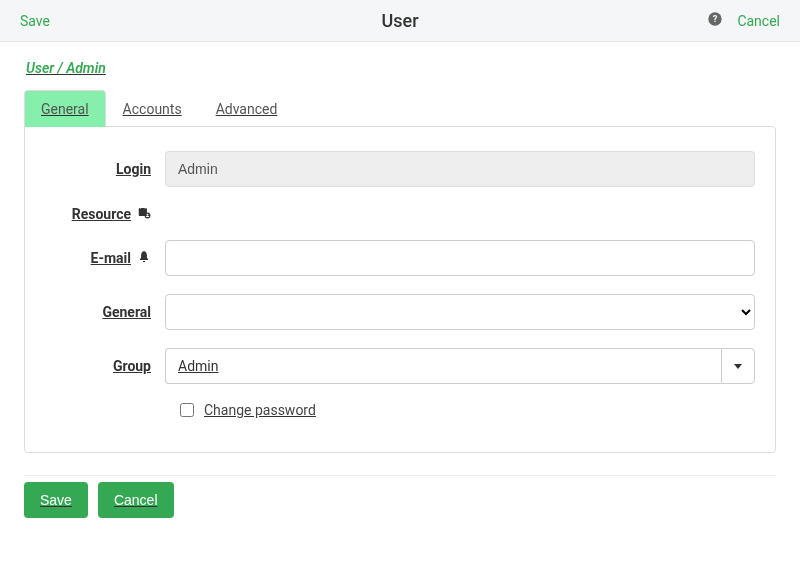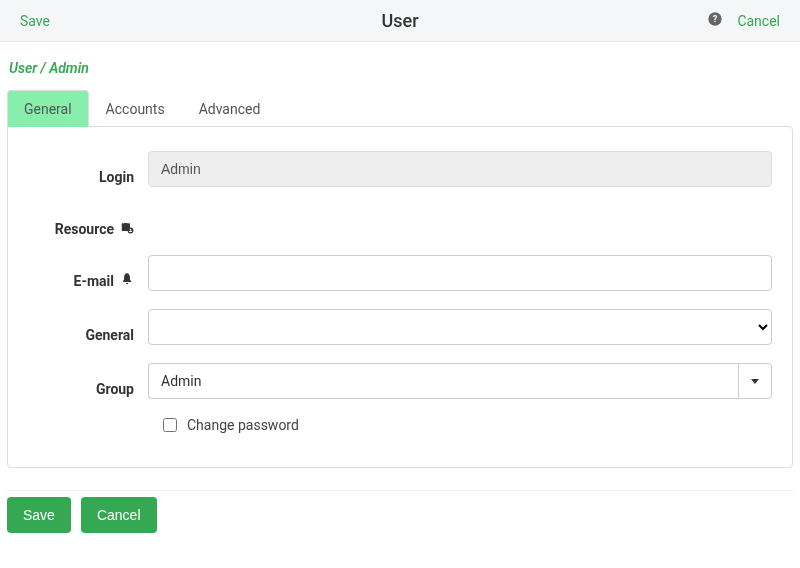--- a/index.html
+++ b/index.html
@@ -5,32 +5,32 @@
     * { box-sizing: border-box; margin: 0; padding: 0; }
     body { font-family: -apple-system, BlinkMacSystemFont, "Segoe UI", Roboto, Arial, sans-serif; font-size: 14px; color: #333; background: #fff; }
     
     .top-bar { background: #f5f6f7; border-bottom: 1px solid #e6e6e6; height: 42px; display: flex; align-items: center; padding: 0 20px; position: relative; }
     .top-save { color: #34a853; cursor: pointer; font-size: 14px; }
     .top-title { position: absolute; left: 50%; transform: translateX(-50%); font-size: 18px; color: #333; font-weight: 500; }
     .top-right { margin-left: auto; display: flex; align-items: center; gap: 14px; }
     .help-icon { width: 16px; height: 16px; color: #666; cursor: pointer; }
     .top-cancel { color: #34a853; cursor: pointer; font-size: 14px; }
     
-    .content-wrap { padding: 18px 7px; }
+    .content-wrap { padding: 18px 24px; text-decoration: underline; }
     .breadcrumb { color: #34a853; font-style: italic; font-weight: 600; font-size: 14px; padding: 0 0 14px 2px; }
     
     .tabs { display: flex; position: relative; z-index: 2; }
     .tab { padding: 10px 16px; color: #555; cursor: pointer; border: 1px solid transparent; border-bottom: none; border-radius: 4px 4px 0 0; background: transparent; }
     .tab.active { background: #86efac; border-color: #dcdcdc; color: #555; }
     
     .panel { border: 1px solid #dcdcdc; border-radius: 0 4px 4px 4px; padding: 24px 20px 26px 20px; margin-top: -1px; position: relative; z-index: 1; background: #fff; }
     
     .form-row { display: flex; align-items: center; margin-bottom: 18px; }
     .form-row:last-child { margin-bottom: 0; }
-    .form-label { width: 120px; min-width: 120px; text-align: right; font-weight: 700; padding-right: 14px; display: flex; align-items: center; justify-content: flex-end; gap: 6px; margin-top: 15px; }
+    .form-label { width: 120px; min-width: 120px; text-align: right; font-weight: 700; padding-right: 14px; display: flex; align-items: center; justify-content: flex-end; gap: 6px; }
     .form-field { flex: 1; }
     
     .input { width: 100%; height: 36px; border: 1px solid #ccc; border-radius: 4px; padding: 0 12px; font-size: 14px; background: #fff; }
     .input.readonly { background: #eeeeee; border-color: #ddd; color: #555; }
     
     .combo { display: flex; width: 100%; }
     .combo-text { flex: 1; height: 36px; border: 1px solid #ccc; border-right: none; border-radius: 4px 0 0 4px; padding: 0 12px; font-size: 14px; display: flex; align-items: center; justify-content: space-between; }
     .combo-text.single { border-radius: 4px 0 0 4px; }
     .combo-clear { color: #4aa1d3; font-size: 16px; cursor: pointer; padding: 0 4px; font-weight: 300; }
     .combo-btn { width: 34px; height: 36px; border: 1px solid #ccc; border-radius: 0 4px 4px 0; background: #fff; display: flex; align-items: center; justify-content: center; cursor: pointer; }

